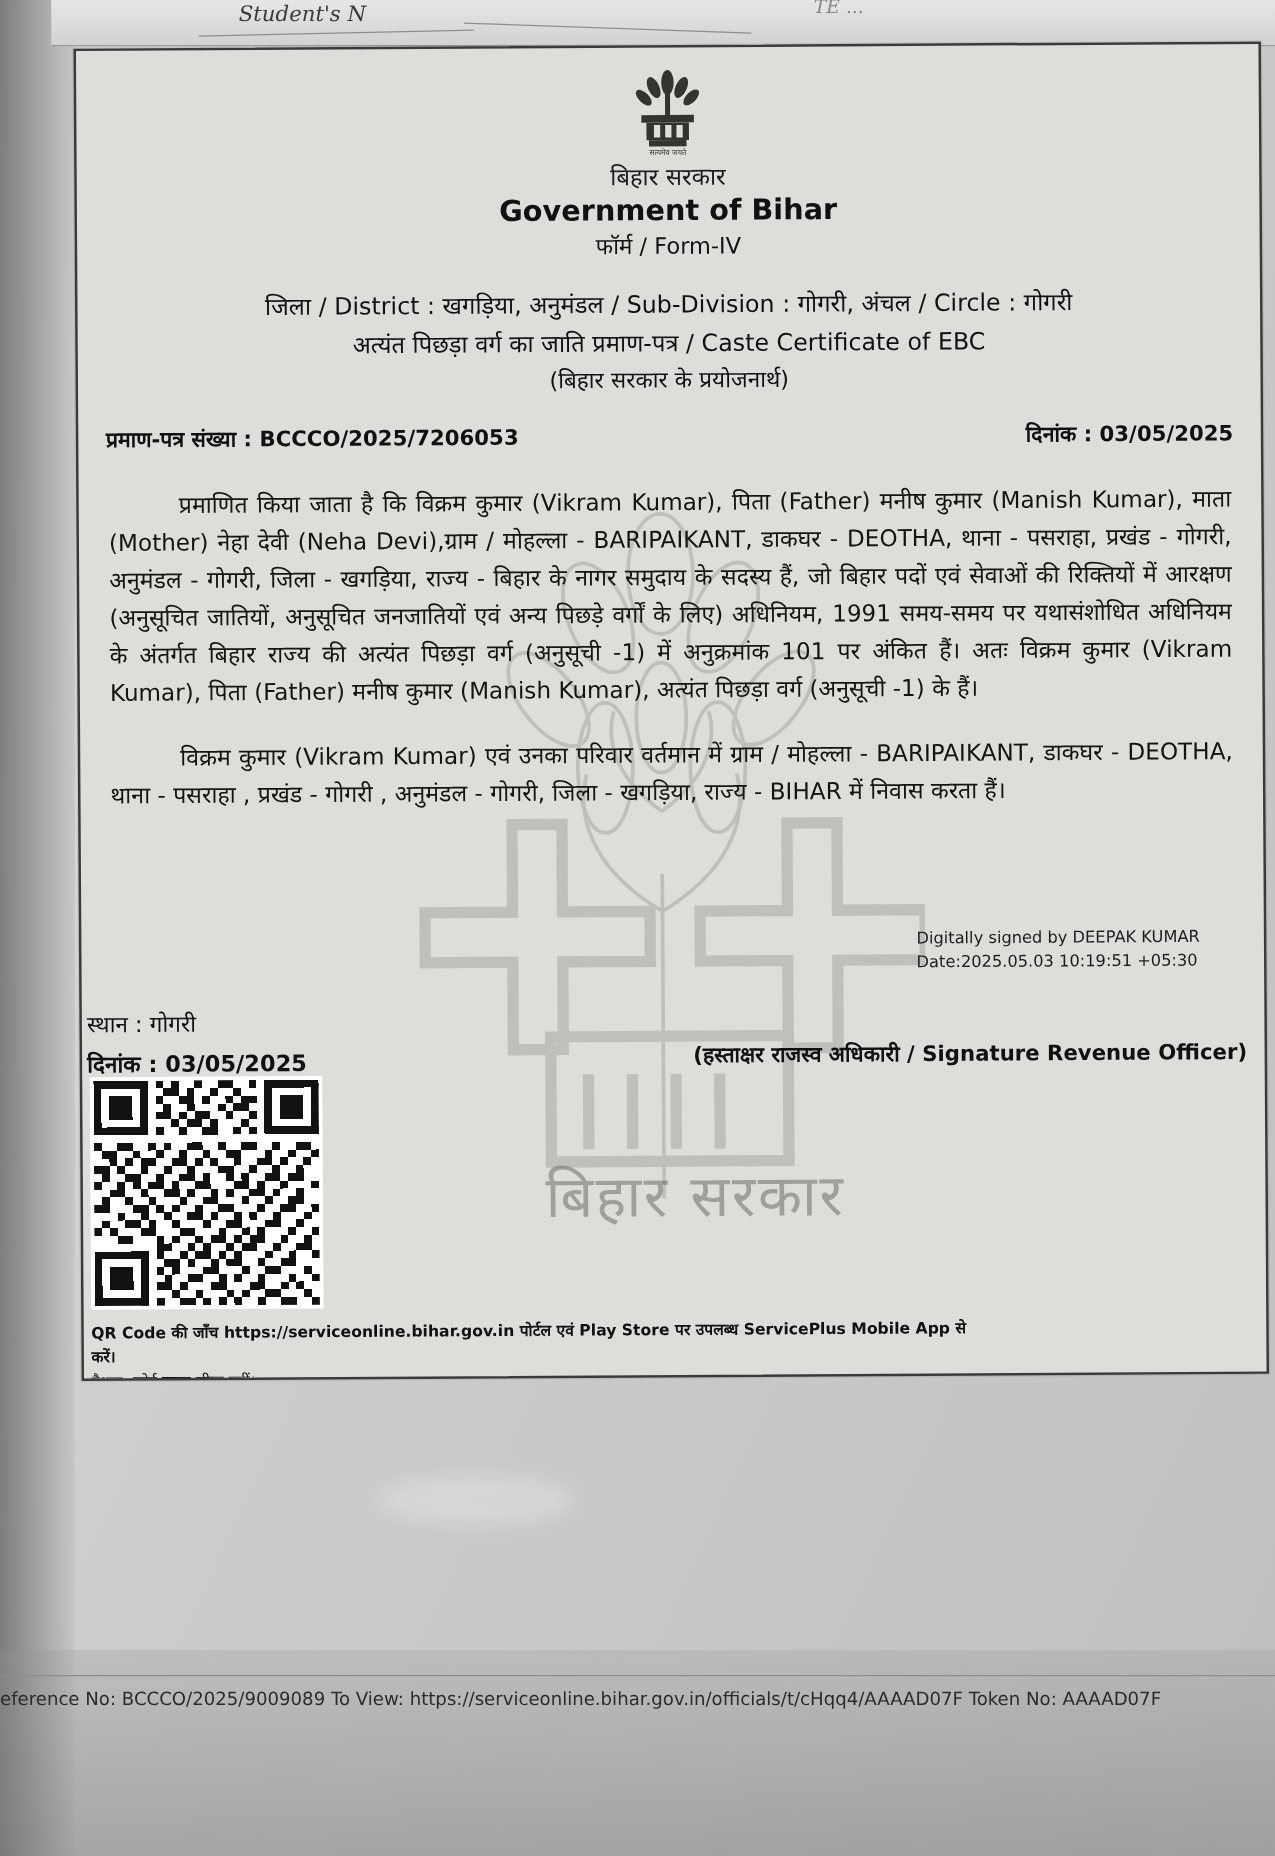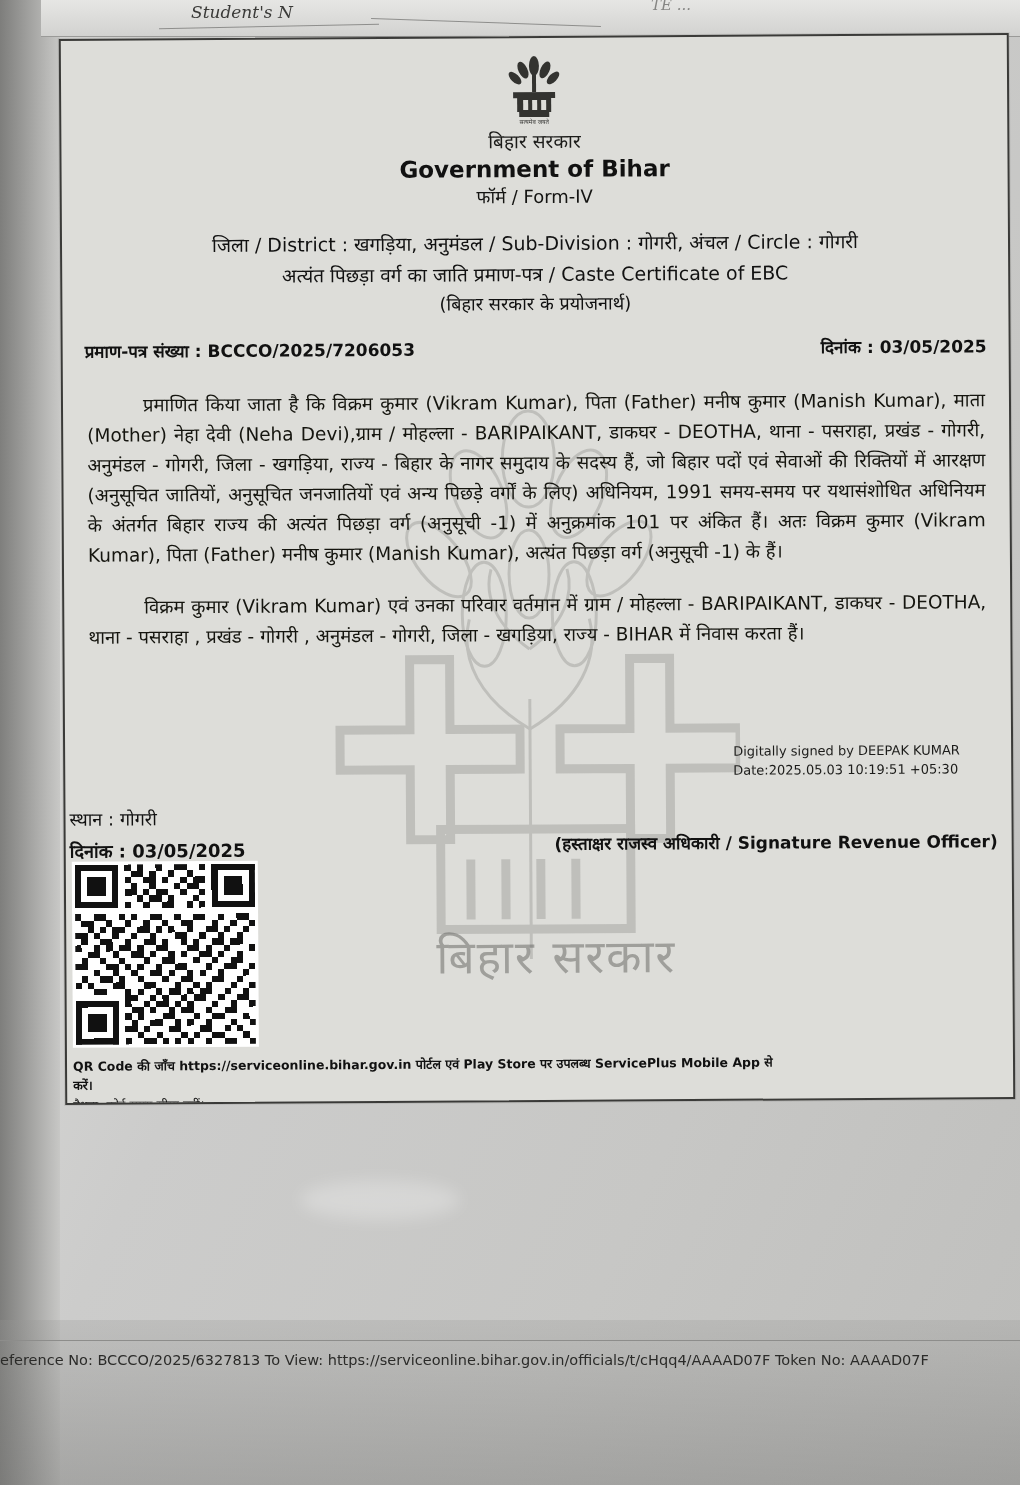--- a/index.html
+++ b/index.html
@@ -443,15 +443,15 @@
     <div class="footnotes">
       <div class="b">QR Code की जाँच https://serviceonline.bihar.gov.in पोर्टल एवं Play Store पर उपलब्ध ServicePlus Mobile App से करें।</div>
       <div>वैधता: कोई समय सीमा नहीं।</div>
 
     </div>
 
   </div>
 </div>
 
 <div class="bottom-rule"></div>
-<div class="bottom-ref">eference No: BCCCO/2025/6327813 To View: https://serviceonline.bihar.gov.in/officials/t/cHqq4/AAAAD07F Token No: AAAAD07F</div>
+<div class="bottom-ref">eference No: BCCCO/2025/9009089 To View: https://serviceonline.bihar.gov.in/officials/t/cHqq4/AAAAD07F Token No: AAAAD07F</div>
 
 <div class="faint-spot" style="left:300px;top:1180px;width:160px;height:40px;"></div>
 
 </body></html>

